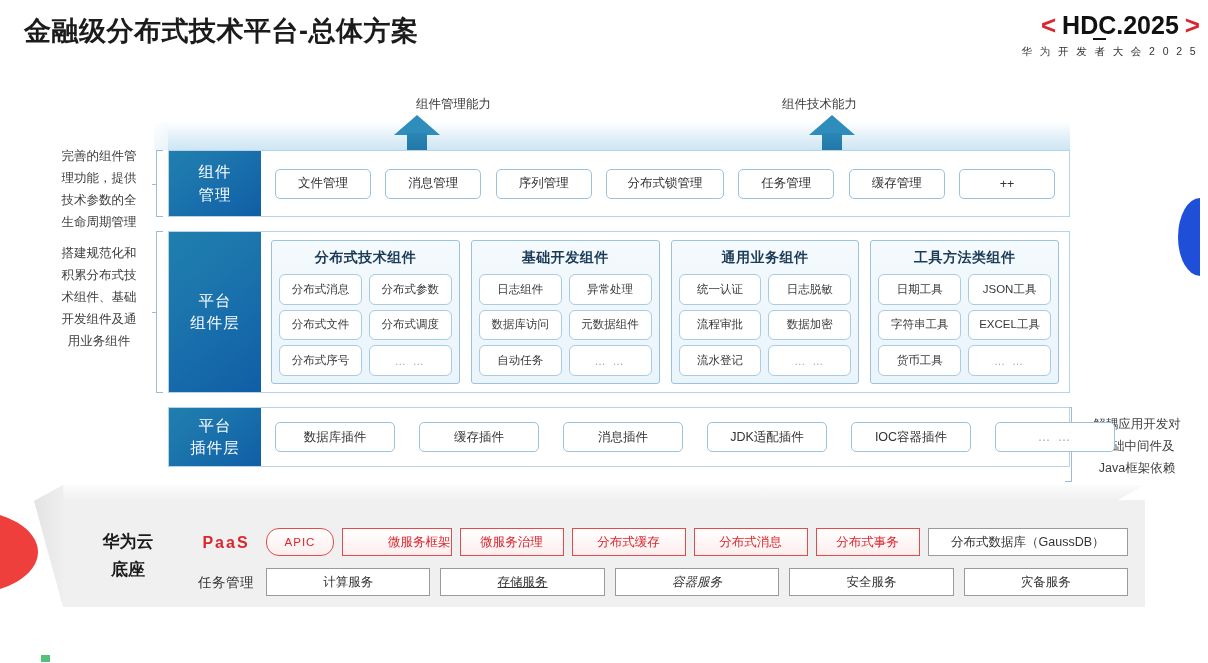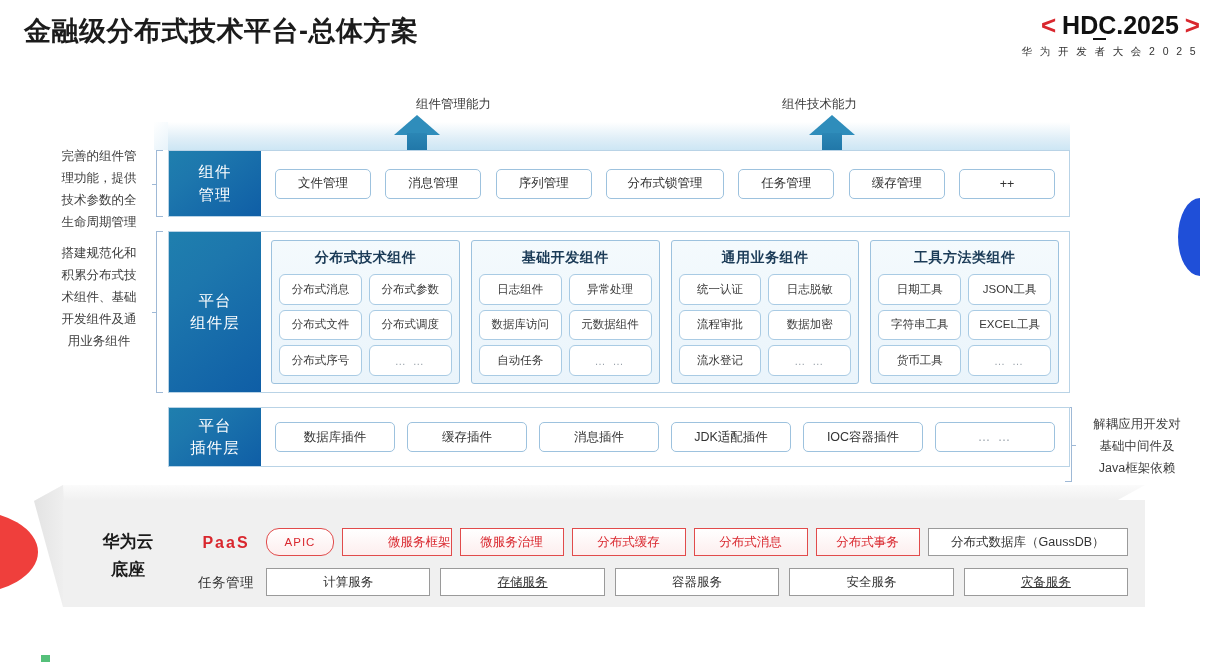--- a/index.html
+++ b/index.html
@@ -114,21 +114,21 @@
   }
   .cell{
     border:1px solid #a9cbe4;border-radius:6px;background:#ffffff;
     font-size:11.5px;color:#3a3a3a;display:flex;align-items:center;
     justify-content:center;white-space:nowrap;min-height:25px;
   }
   .cell.dots{color:#9aa3ab;letter-spacing:2px;font-size:11px;}
 
   
   #plat-plugin{left:168px;top:407px;width:902px;height:60px;}
-  #plat-plugin .layer-body{padding:0 14px;justify-content:space-between;}
+  #plat-plugin .layer-body{padding:0 14px;justify-content:flex-start;gap:24px;}
   #plat-plugin .pill{width:120px;height:30px;}
   #plat-plugin .pill.dots{color:#9aa3ab;letter-spacing:2px;}
 
   
   .side-note{
     position:absolute;font-size:12.5px;color:#3d3d3d;line-height:1.75;
     text-align:center;white-space:nowrap;
   }
   .brace{
     position:absolute;border:1px solid #9fb9d6;border-right:none;
@@ -363,18 +363,18 @@
     <div class="box-red" style="flex:0 0 104px;">微服务治理</div>
     <div class="box-red" style="flex:0 0 114px;">分布式缓存</div>
     <div class="box-red" style="flex:0 0 114px;">分布式消息</div>
     <div class="box-red" style="flex:0 0 104px;">分布式事务</div>
     <div class="box-grey" style="flex:1;">分布式数据库（GaussDB）</div>
   </div>
 
   <div class="cloud-row">
     <div class="box-grey" style="flex:1;">计算服务</div>
     <div class="box-grey" style="flex:1;text-decoration:underline;">存储服务</div>
-    <div class="box-grey" style="flex:1;">容器服务</div>
+    <div class="box-grey" style="flex:1;font-style:italic;">容器服务</div>
     <div class="box-grey" style="flex:1;">安全服务</div>
-    <div class="box-grey" style="flex:1;text-decoration:underline;">灾备服务</div>
+    <div class="box-grey" style="flex:1;">灾备服务</div>
   </div>
 
 </div>
 
 </body></html>

